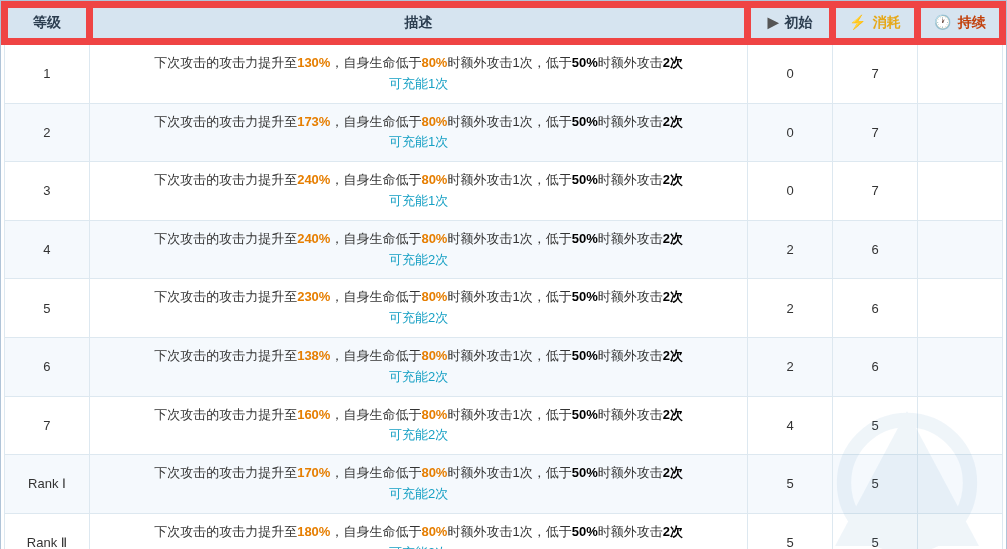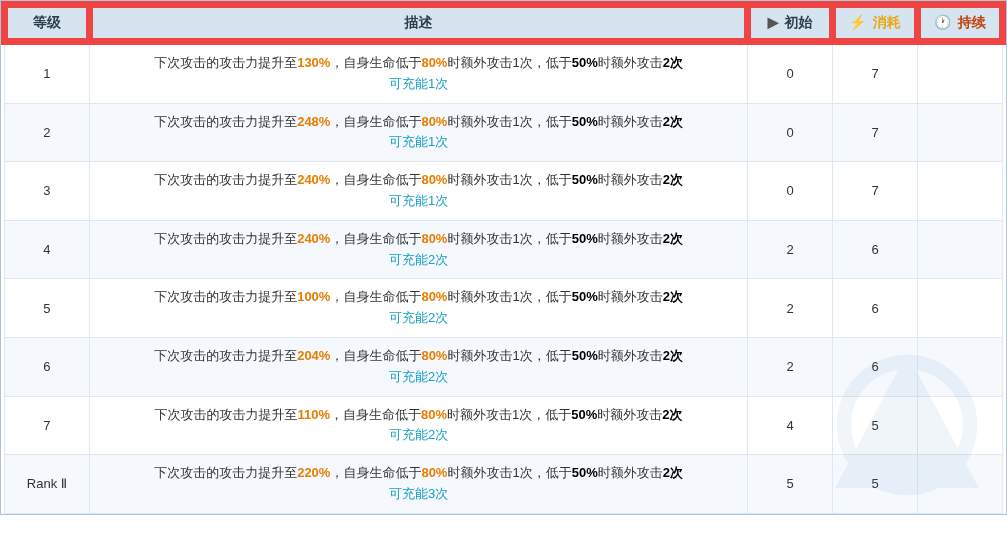--- a/index.html
+++ b/index.html
@@ -123,63 +123,70 @@
       <tbody id="table-body">
       <tr>
             <td class="rank-cell">1</td>
             <td class="desc">下次攻击的攻击力提升至<span class="highlight-orange">130%</span>，自身生命低于<span class="highlight-orange">80%</span>时额外攻击1次，低于<span class="highlight-blue">50%</span>时额外攻击<span class="highlight-blue">2次</span><br><span class="highlight-cyan">可充能1次</span></td>
             <td>0</td>
             <td>7</td>
             <td></td>
           </tr>
           <tr>
             <td class="rank-cell">2</td>
-            <td class="desc">下次攻击的攻击力提升至<span class="highlight-orange">248%</span>，自身生命低于<span class="highlight-orange">80%</span>时额外攻击1次，低于<span class="highlight-blue">50%</span>时额外攻击<span class="highlight-blue">2次</span><br><span class="highlight-cyan">可充能1次</span></td>
+            <td class="desc">下次攻击的攻击力提升至<span class="highlight-orange">173%</span>，自身生命低于<span class="highlight-orange">80%</span>时额外攻击1次，低于<span class="highlight-blue">50%</span>时额外攻击<span class="highlight-blue">2次</span><br><span class="highlight-cyan">可充能1次</span></td>
             <td>0</td>
             <td>7</td>
             <td></td>
           </tr>
           <tr>
             <td class="rank-cell">3</td>
             <td class="desc">下次攻击的攻击力提升至<span class="highlight-orange">240%</span>，自身生命低于<span class="highlight-orange">80%</span>时额外攻击1次，低于<span class="highlight-blue">50%</span>时额外攻击<span class="highlight-blue">2次</span><br><span class="highlight-cyan">可充能1次</span></td>
             <td>0</td>
             <td>7</td>
             <td></td>
           </tr>
           <tr>
             <td class="rank-cell">4</td>
             <td class="desc">下次攻击的攻击力提升至<span class="highlight-orange">240%</span>，自身生命低于<span class="highlight-orange">80%</span>时额外攻击1次，低于<span class="highlight-blue">50%</span>时额外攻击<span class="highlight-blue">2次</span><br><span class="highlight-cyan">可充能2次</span></td>
             <td>2</td>
             <td>6</td>
             <td></td>
           </tr>
           <tr>
             <td class="rank-cell">5</td>
-            <td class="desc">下次攻击的攻击力提升至<span class="highlight-orange">100%</span>，自身生命低于<span class="highlight-orange">80%</span>时额外攻击1次，低于<span class="highlight-blue">50%</span>时额外攻击<span class="highlight-blue">2次</span><br><span class="highlight-cyan">可充能2次</span></td>
+            <td class="desc">下次攻击的攻击力提升至<span class="highlight-orange">230%</span>，自身生命低于<span class="highlight-orange">80%</span>时额外攻击1次，低于<span class="highlight-blue">50%</span>时额外攻击<span class="highlight-blue">2次</span><br><span class="highlight-cyan">可充能2次</span></td>
             <td>2</td>
             <td>6</td>
             <td></td>
           </tr>
           <tr>
             <td class="rank-cell">6</td>
-            <td class="desc">下次攻击的攻击力提升至<span class="highlight-orange">204%</span>，自身生命低于<span class="highlight-orange">80%</span>时额外攻击1次，低于<span class="highlight-blue">50%</span>时额外攻击<span class="highlight-blue">2次</span><br><span class="highlight-cyan">可充能2次</span></td>
+            <td class="desc">下次攻击的攻击力提升至<span class="highlight-orange">138%</span>，自身生命低于<span class="highlight-orange">80%</span>时额外攻击1次，低于<span class="highlight-blue">50%</span>时额外攻击<span class="highlight-blue">2次</span><br><span class="highlight-cyan">可充能2次</span></td>
             <td>2</td>
             <td>6</td>
             <td></td>
           </tr>
           <tr>
             <td class="rank-cell">7</td>
-            <td class="desc">下次攻击的攻击力提升至<span class="highlight-orange">110%</span>，自身生命低于<span class="highlight-orange">80%</span>时额外攻击1次，低于<span class="highlight-blue">50%</span>时额外攻击<span class="highlight-blue">2次</span><br><span class="highlight-cyan">可充能2次</span></td>
+            <td class="desc">下次攻击的攻击力提升至<span class="highlight-orange">160%</span>，自身生命低于<span class="highlight-orange">80%</span>时额外攻击1次，低于<span class="highlight-blue">50%</span>时额外攻击<span class="highlight-blue">2次</span><br><span class="highlight-cyan">可充能2次</span></td>
             <td>4</td>
             <td>5</td>
             <td></td>
           </tr>
           <tr>
+            <td class="rank-cell">Rank Ⅰ</td>
+            <td class="desc">下次攻击的攻击力提升至<span class="highlight-orange">170%</span>，自身生命低于<span class="highlight-orange">80%</span>时额外攻击1次，低于<span class="highlight-blue">50%</span>时额外攻击<span class="highlight-blue">2次</span><br><span class="highlight-cyan">可充能2次</span></td>
+            <td>5</td>
+            <td>5</td>
+            <td></td>
+          </tr>
+          <tr>
             <td class="rank-cell">Rank Ⅱ</td>
-            <td class="desc">下次攻击的攻击力提升至<span class="highlight-orange">220%</span>，自身生命低于<span class="highlight-orange">80%</span>时额外攻击1次，低于<span class="highlight-blue">50%</span>时额外攻击<span class="highlight-blue">2次</span><br><span class="highlight-cyan">可充能3次</span></td>
+            <td class="desc">下次攻击的攻击力提升至<span class="highlight-orange">180%</span>，自身生命低于<span class="highlight-orange">80%</span>时额外攻击1次，低于<span class="highlight-blue">50%</span>时额外攻击<span class="highlight-blue">2次</span><br><span class="highlight-cyan">可充能3次</span></td>
             <td>5</td>
             <td>5</td>
             <td></td>
           </tr>
         </tbody>
     </table>
   </div>
   <div class="watermark-bg">
     <svg viewBox="0 0 100 100">
       <path d="M50 10 L90 85 L10 85 Z" fill="#4488bb" stroke="none"></path>

